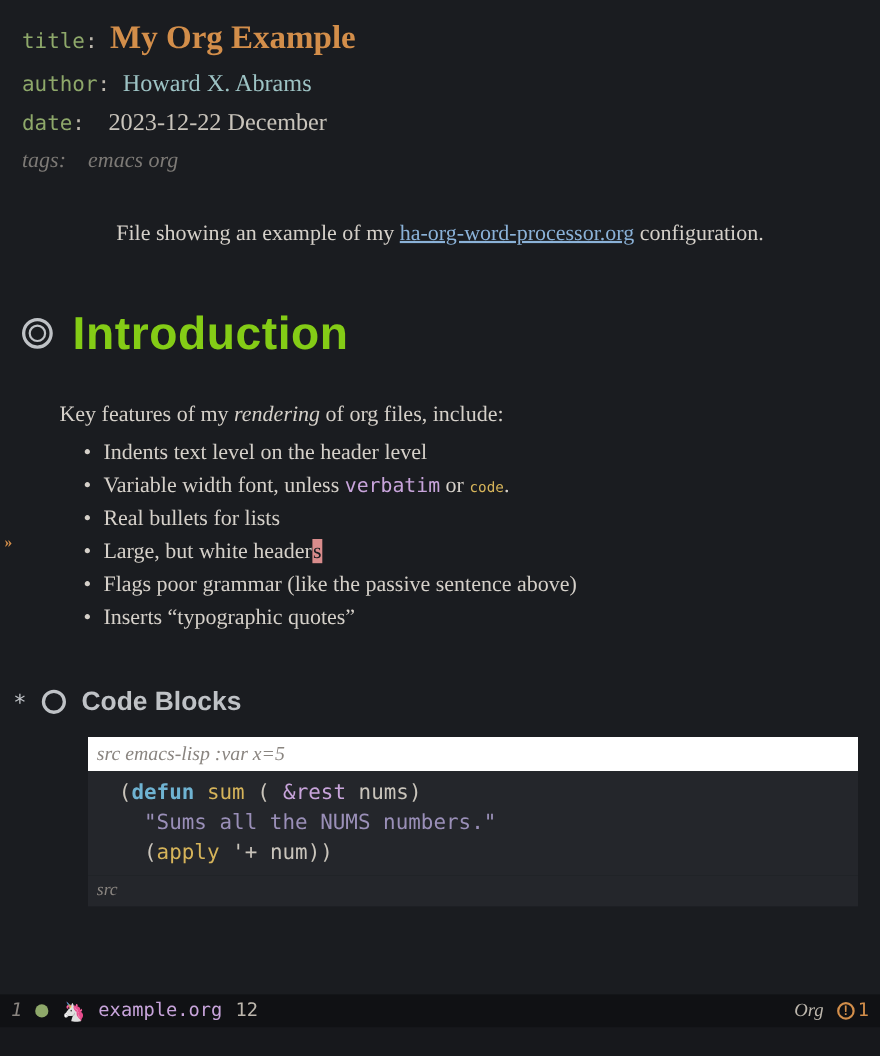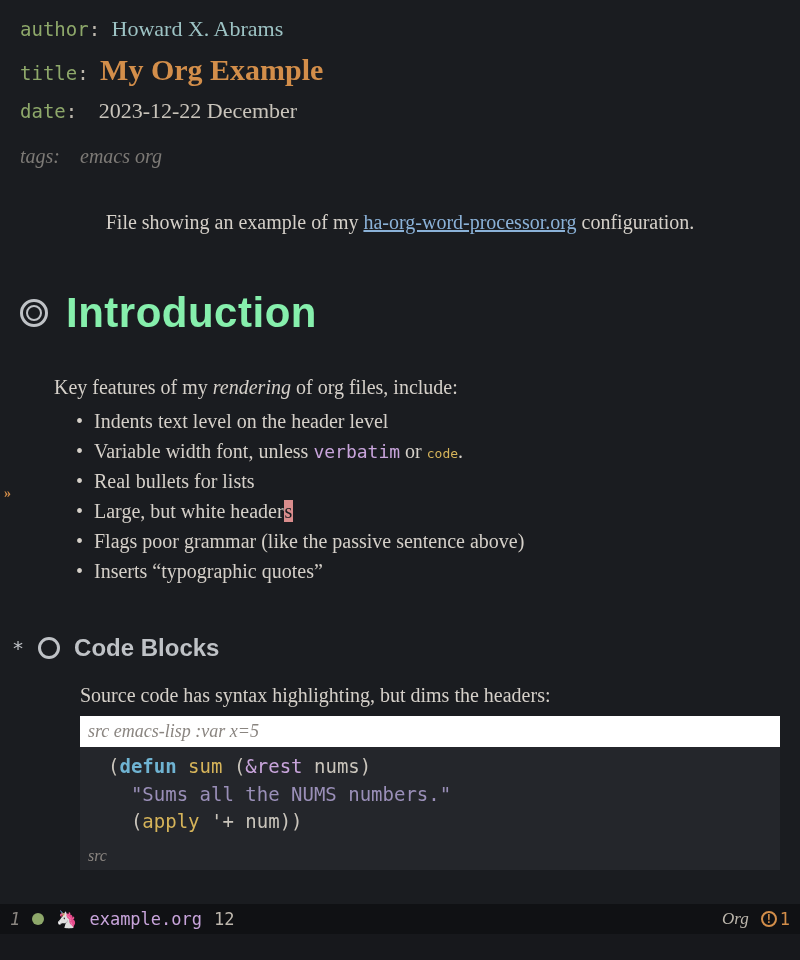--- a/index.html
+++ b/index.html
@@ -27,39 +27,39 @@
     padding: 12px 20px 0 20px;
     font-size: 20px;
     line-height: 1.5;
   }
   .meta-line { font-family: 'Menlo','Consolas',monospace; font-size: 19px; margin-bottom: 2px; }
   .meta-key { color: #8ea86a; }
   .meta-sep { color: #bdb7ad; }
   .title-val { color: #d38e4a; font-family: Georgia, serif; font-size: 30px; font-weight: 600; }
   .author-val { color: #9dc3c4; font-family: Georgia, serif; font-size: 22px; }
   .date-val { color: #c9c4bb; font-family: Georgia, serif; font-size: 22px; padding-left: 10px; }
-  .tags-line { color: #7d7a76; font-style: italic; font-family: Georgia, serif; font-size: 20px; margin-top: 14px; }
+  .tags-line { color: #7d7a76; font-style: italic; font-family: Georgia, serif; font-size: 20px; margin-top: 4px; }
   .tags-key { font-style: italic; }
   .intro-para { margin-top: 36px; font-size: 20px; color: #d5d0c9; text-align: center; }
   a.link { color: #8bb2d8; text-decoration: underline; }
   .h1-row { display: flex; align-items: center; gap: 18px; margin-top: 44px; }
   .bullet-circle-outer {
     width: 28px; height: 28px; border-radius: 50%;
     border: 3px solid #bfc2c6; position: relative;
     display: inline-flex; align-items: center; justify-content: center;
   }
   .bullet-circle-inner {
     width: 16px; height: 16px; border-radius: 50%;
     border: 2px solid #bfc2c6;
   }
   .h1-text {
     font-family: Verdana, 'Helvetica Neue', Arial, sans-serif;
     font-weight: 800;
     font-size: 42px;
-    color: #86efac;
+    color: #84cc16;
     letter-spacing: 0.5px;
   }
   .h2-row { display: flex; align-items: center; gap: 14px; margin-top: 44px; margin-left: -8px; }
   .h2-star { color: #bfc2c6; font-family: monospace; font-size: 20px; }
   .bullet-ring {
     width: 22px; height: 22px; border-radius: 50%;
     border: 3px solid #bfc2c6;
   }
   .h2-text {
     font-family: Verdana, 'Helvetica Neue', Arial, sans-serif;
@@ -90,21 +90,21 @@
     background: #24262b;
     font-family: 'Menlo','Consolas',monospace;
     font-size: 19px;
     padding: 6px 8px 6px 28px;
     line-height: 1.45;
     white-space: pre;
   }
   .paren { color: #c9c4bb; }
   .kw { color: #6fb3d2; font-weight: 600; }
   .fn { color: #d6b45a; }
-  .builtin { color: #c8a4db; }
+  .builtin { color: #c8a4db; margin-left: 12px; }
   .arg { color: #c9c4bb; }
   .str { color: #9a8fb8; }
   .src-footer {
     background: #24262b;
     color: #8a8580;
     font-style: italic;
     font-family: Georgia, serif;
     font-size: 16px;
     padding: 2px 8px;
   }
@@ -138,26 +138,26 @@
 </head>
 <body>
 
 <div class="gutter">
   <span class="fringe-arrow" style="top:486px">»</span>
 </div>
 
 <div class="content">
 
   <div class="meta-line">
+    <span class="meta-key">title</span><span class="meta-sep">: </span>
+    <span class="title-val">My Org Example</span>
+  </div>
+  <div class="meta-line">
     <span class="meta-key">author</span><span class="meta-sep">: </span>
     <span class="author-val">Howard X. Abrams</span>
-  </div>
-  <div class="meta-line">
-    <span class="meta-key">title</span><span class="meta-sep">: </span>
-    <span class="title-val">My Org Example</span>
   </div>
   <div class="meta-line">
     <span class="meta-key">date</span><span class="meta-sep">: </span>
     <span class="date-val">2023-12-22 December</span>
   </div>
   <div class="tags-line">
     <span class="tags-key">tags:</span>&nbsp;&nbsp;&nbsp;
     <span>emacs org</span>
   </div>
 
@@ -190,21 +190,20 @@
     </ul>
   </div>
 
   <div class="h2-row">
     <span class="h2-star">*</span>
     <span class="bullet-ring"></span>
     <span class="h2-text">Code Blocks</span>
   </div>
 
   <div class="body-block2">
-    <p>Source code has syntax highlighting, but dims the headers:</p>
     <div class="src-header">
       <span>src </span><span>emacs-lisp :var x=5</span>
     </div>
     <div class="src-body"><span class="paren">(</span><span class="kw">defun</span><span> </span><span class="fn">sum</span><span> </span><span class="paren">(</span><span class="builtin">&amp;rest</span><span> </span><span class="arg">nums</span><span class="paren">)</span>
   <span class="str">"Sums all the NUMS numbers."</span>
   <span class="paren">(</span><span class="fn">apply</span><span> </span><span class="arg">'+</span><span> </span><span class="arg">num</span><span class="paren">))</span></div>
     <div class="src-footer">src</div>
   </div>
 
 </div>

